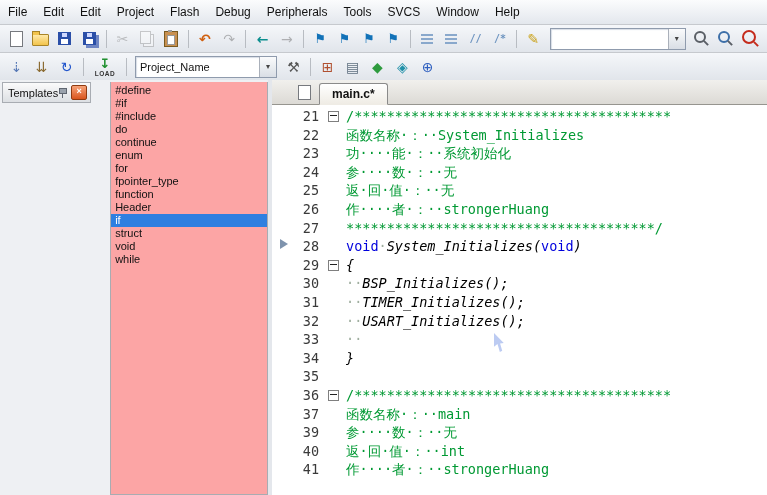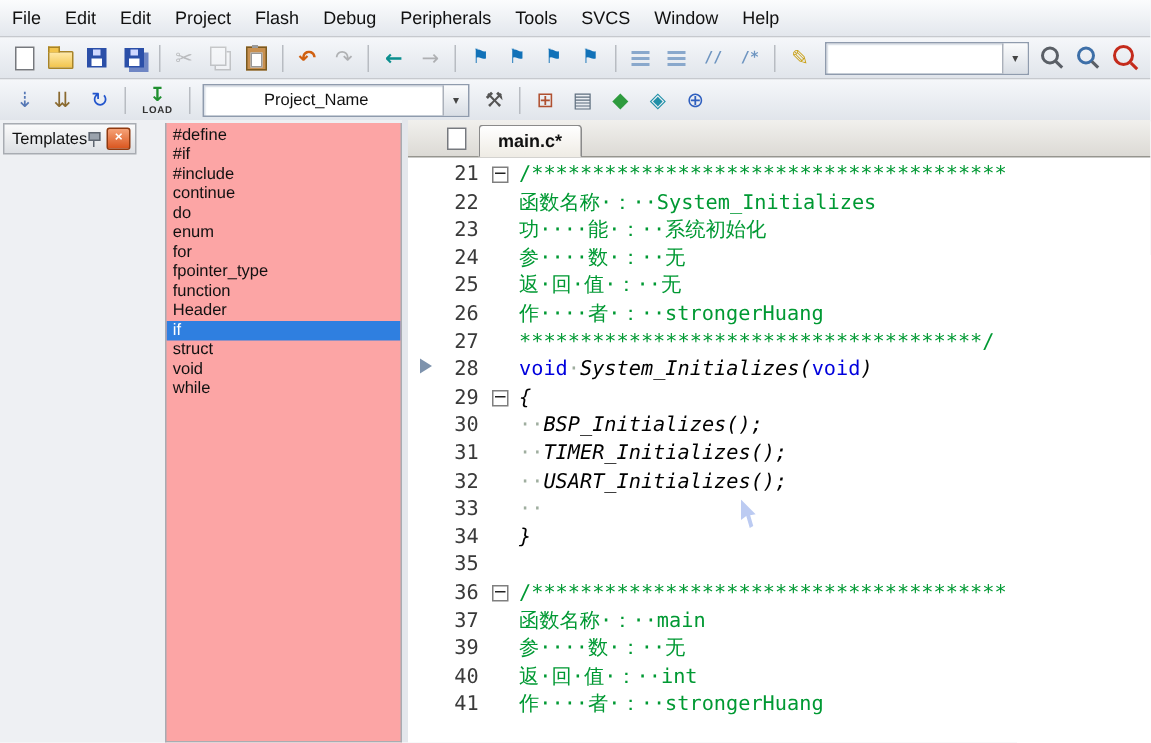--- a/index.html
+++ b/index.html
@@ -63,21 +63,21 @@
   .i-mag.red::after{background:#c42b1c;}
 
   
   .combo{height:20px;background:#fff;border:1px solid #8f9bad;display:flex;align-items:center;
          position:relative;font-size:11px;margin:0 4px;box-shadow:inset 1px 1px 1px #d7dde6;}
   .combo-text{padding:0 4px;flex:1;white-space:nowrap;overflow:hidden;}
   .arrow-btn{width:16px;align-self:stretch;background:linear-gradient(#fafbfc,#d9dee5);
              border-left:1px solid #aab0ba;display:flex;align-items:center;justify-content:center;
              font-size:8px;color:#444;flex:none;}
   .search-combo{width:138px;}
-  .target-combo{width:140px;padding-left:36px;}
+  .target-combo{width:140px;}
 
   
   .main{position:absolute;top:80px;left:0;right:0;bottom:0;display:flex;}
 
   .panel{width:266px;flex:none;display:flex;flex-direction:row;background:#eef0f3;padding:2px 0 0 2px;}
   .panel-header{height:19px;flex:none;background:linear-gradient(#fbfbfb,#dcdfe3);
                 border:1px solid #a8acb2;display:flex;align-items:center;font-size:11px;padding:0 3px 0 5px;}
   .panel-title{flex:1;}
   .pin{display:inline-block;width:9px;height:11px;position:relative;margin-right:4px;}
   .pin::before{content:"";position:absolute;left:1px;top:1px;width:6px;height:4px;background:#9aa2ac;border:1px solid #5f6票670;}
@@ -271,22 +271,22 @@
     <div class="panel">
       <div class="panel-header">
         <span class="panel-title">Templates</span>
         <span class="pin"></span>
         <span class="close-btn">×</span>
       </div>
       <div class="panel-list">
           <div class="tpl-item">#define</div>
           <div class="tpl-item">#if</div>
           <div class="tpl-item">#include</div>
+          <div class="tpl-item">do</div>
           <div class="tpl-item">continue</div>
-          <div class="tpl-item">do</div>
           <div class="tpl-item">enum</div>
           <div class="tpl-item">for</div>
           <div class="tpl-item">fpointer_type</div>
           <div class="tpl-item">function</div>
           <div class="tpl-item">Header</div>
           <div class="tpl-item selected">if</div>
           <div class="tpl-item">struct</div>
           <div class="tpl-item">void</div>
           <div class="tpl-item">while</div>
         </div>

